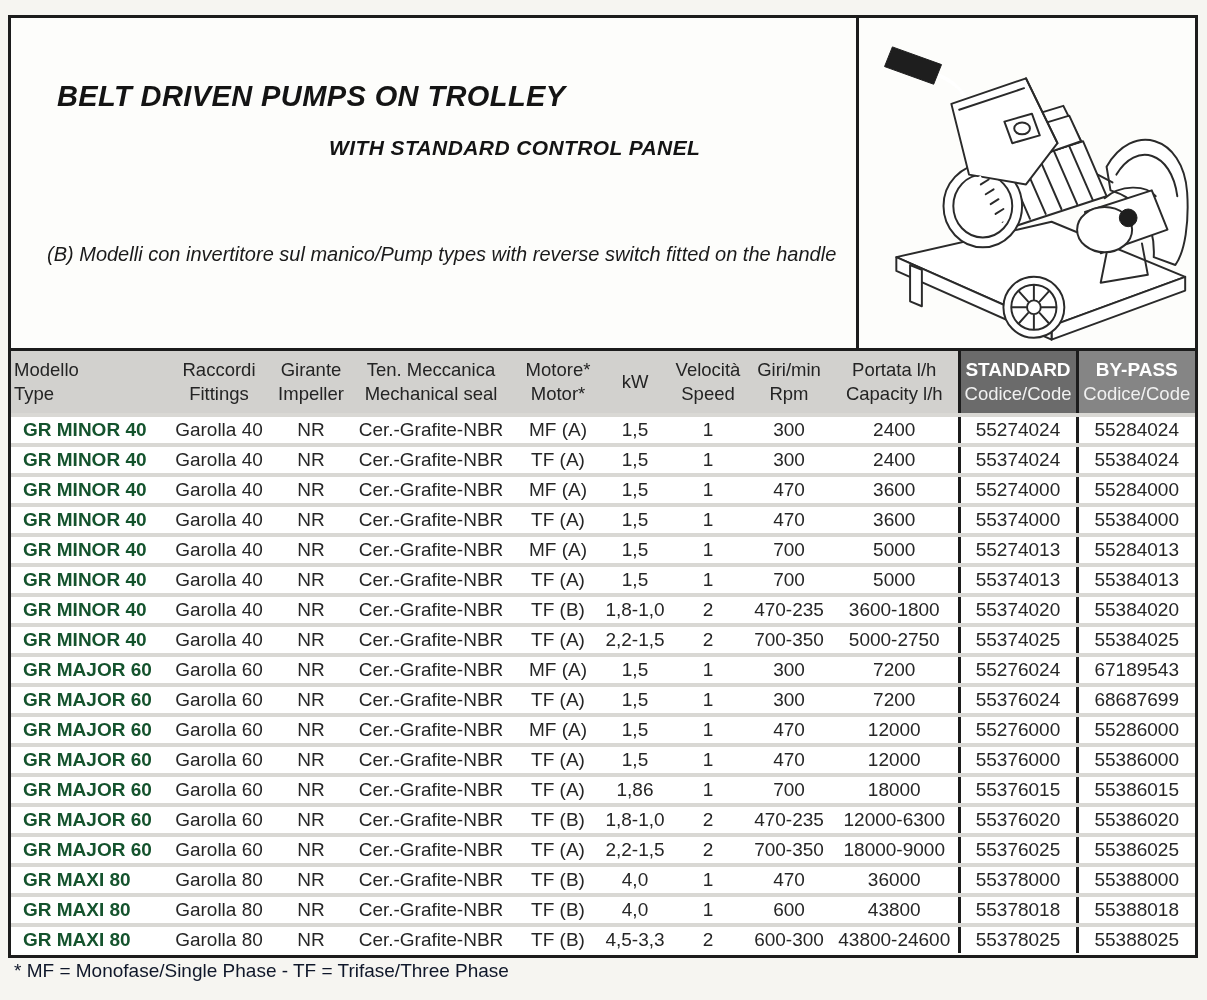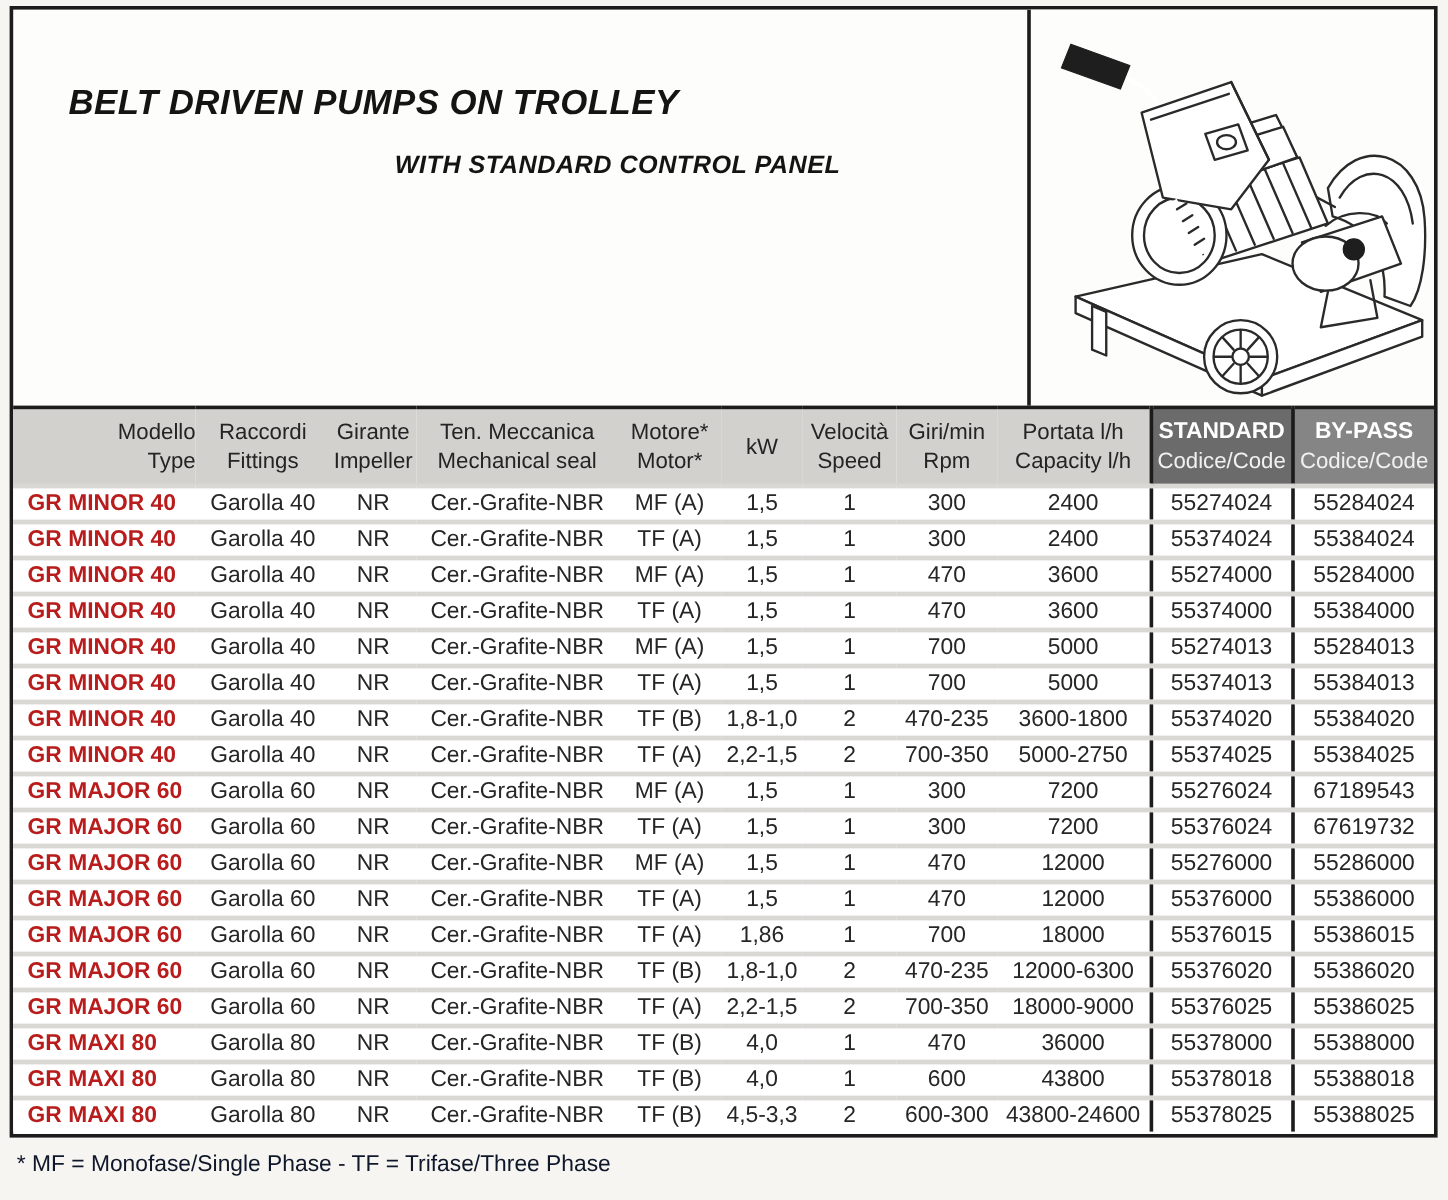--- a/index.html
+++ b/index.html
@@ -6,21 +6,21 @@
   body {
     width:1207px; height:1000px;
     background:#edecea;
     font-family:"Liberation Sans", sans-serif;
   }
   .sheet {
     position:relative; width:1207px; height:1000px;
     background:#f6f5f1; overflow:hidden;
   }
   .frame {
-    position:absolute; left:8px; top:5px;
+    position:absolute; left:8px; top:15px;
     width:1184px; height:937px;
     border:3px solid #1c1c1c;
     background:#fdfdfb;
     box-sizing:content-box;
   }
   .imgbox {
     position:absolute; top:0; right:0;
     width:339px; height:330px;
     border-left:3px solid #1c1c1c;
     background:#fdfdfb;
@@ -49,53 +49,54 @@
     border-top:3px solid #1c1c1c;
     border-spacing:0;
   }
   thead th {
     height:62px; background:#d2d1ce;
     font-weight:normal; font-size:18.5px; color:#242424;
     text-align:center; vertical-align:middle; padding:0;
     border-bottom:4px solid #d9d8d4;
   }
   thead th .h1, thead th .h2 { line-height:24px; }
-  thead th.c0 { text-align:right; padding-left:28px; }
+  thead th.c0 { text-align:left; padding-left:3px; }
   thead th.hd-std { background:#6b6b6b; color:#ffffff; }
   thead th.hd-byp { background:#858585; color:#ffffff;margin-left:29px; }
   thead th.hd-std .h1, thead th.hd-byp .h1 { font-weight:bold; font-size:19px; }
   thead th.hd-std .h2, thead th.hd-byp .h2 { color:#f1f1f1; }
   tbody td {
     height:26px; background:#ffffff;
     border-bottom:4px solid #d9d8d4;
     font-size:19px; color:#262626;
     text-align:center; padding:0;
     white-space:nowrap; overflow:hidden;
   }
-  tbody td.c0 { text-align:left; padding-left:12px; font-weight:bold; color:#b91c1c; }
+  tbody td.c0 { text-align:left; padding-left:12px; font-weight:bold; color:#14532d; }
   .v-std, .v-byp { border-left:3px solid #1c1c1c !important; }
   tbody tr:last-child td { border-bottom:none; }
   .footnote {
     position:absolute; left:14px; top:960px;
     font-size:19px; color:#0f172a; white-space:nowrap;
   }
   svg .ln { stroke:#2a2a2a; stroke-width:2; fill:none; stroke-linejoin:round; stroke-linecap:round; }
   svg .fw { stroke:#2a2a2a; stroke-width:2; fill:#ffffff; stroke-linejoin:round; }
   svg .dk { fill:#1e1e1e; stroke:#1e1e1e; }
 </style>
 </head>
 <body>
 
 <div class="sheet">
   <div class="frame">
 
     <div class="title1">BELT DRIVEN PUMPS ON TROLLEY</div>
     <div class="title2">WITH STANDARD CONTROL PANEL</div>
 
     <div class="notes">
+      <div>(B) Modelli con invertitore sul manico/Pump types with reverse switch fitted on the handle</div>
     </div>
 
     <div class="imgbox">
       <svg width="336" height="327" viewBox="0 0 342 330">
         <defs>
           <pattern id="dots" width="7" height="7" patternUnits="userSpaceOnUse">
             <circle cx="3" cy="3" r="1.5" fill="#2a2a2a"></circle>
           </pattern>
         </defs>
 
@@ -337,21 +338,21 @@
             <td class="c0">GR MAJOR 60</td>
             <td class="c1">Garolla 60</td>
             <td class="c2">NR</td>
             <td class="c3">Cer.-Grafite-NBR</td>
             <td class="c4">TF (A)</td>
             <td class="c5">1,5</td>
             <td class="c6">1</td>
             <td class="c7">300</td>
             <td class="c8">7200</td>
             <td class="c9 v-std">55376024</td>
-            <td class="c10 v-byp">67619732</td>
+            <td class="c10 v-byp">68687699</td>
           </tr>
           <tr>
             <td class="c0">GR MAJOR 60</td>
             <td class="c1">Garolla 60</td>
             <td class="c2">NR</td>
             <td class="c3">Cer.-Grafite-NBR</td>
             <td class="c4">MF (A)</td>
             <td class="c5">1,5</td>
             <td class="c6">1</td>
             <td class="c7">470</td>

